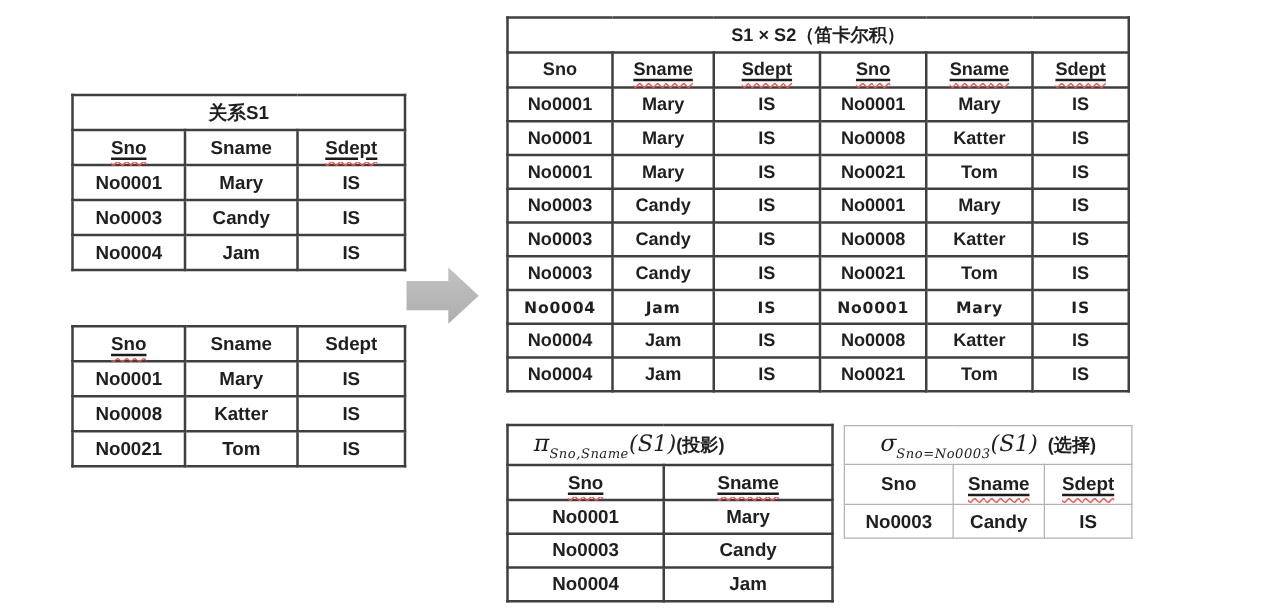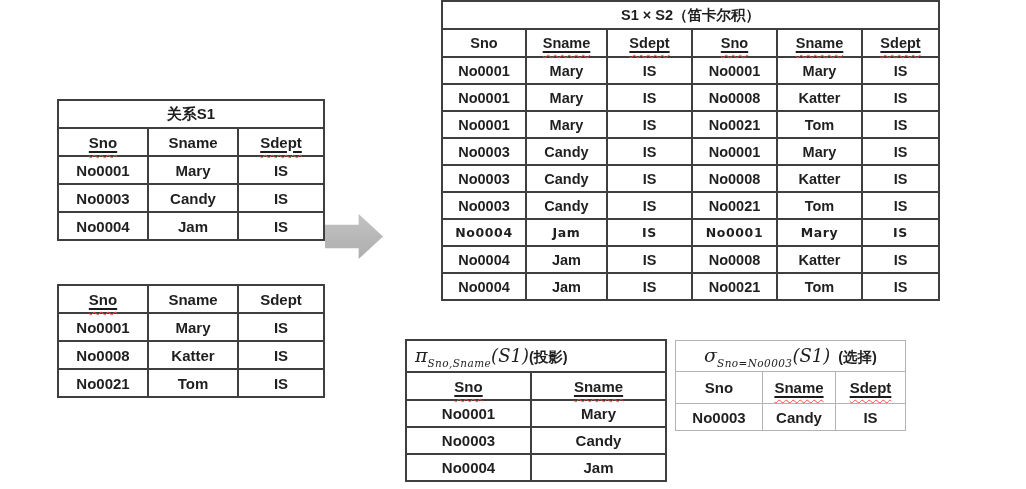--- a/index.html
+++ b/index.html
@@ -10,21 +10,21 @@
   table.tbl{
     position:absolute;border-collapse:collapse;table-layout:fixed;
     font-weight:bold;text-align:center;white-space:nowrap;
   }
   .tbl td{padding:0;vertical-align:middle;text-align:center;}
   
   .dark td{border:2px solid #3f3f3f;}
   
   .light td{border:1px solid #b3b3b3;}
 
-  #t-s1,#t-s2{font-size:15px;margin-top:24px;}
+  #t-s1,#t-s2{font-size:15px;}
   #t-s1 td,#t-s2 td{height:26px;}
   #t-prod{font-size:14.5px;}
   #t-prod td{height:25px;}
   #t-prod tr.tr-title td,#t-prod tr.tr-hdr td{height:26px;}
   #t-proj{font-size:15px;}
   #t-proj td{height:25px;}
   #t-proj tr.tr-title td{height:30px;}
   #t-proj tr.tr-hdr td{height:26px;}
   #t-sel{font-size:15px;}
   #t-sel tr.tr-title td{height:30px;}
@@ -33,21 +33,21 @@
 
   
   .u-solid{text-decoration:underline solid #1c1c1c 1.5px;text-underline-offset:3px;}
   .u-wavy{text-decoration:underline wavy #ff4b43 1px;text-underline-offset:6px;}
 
   
   tr.alt td{font-family:"DejaVu Sans",sans-serif;font-size:12.5px;letter-spacing:.6px;}
 
   
   .math-title{font-weight:bold;}
-  #t-proj .math-title{text-align:left;padding-left:8px;}
+  #t-proj .math-title{text-align:left;padding-left:20px;}
   #t-sel .math-title{text-align:center;}
   .msym{font-family:"DejaVu Serif",serif;font-style:italic;font-weight:normal;font-size:19px;}
   .msub{font-family:"DejaVu Serif",serif;font-style:italic;font-weight:normal;font-size:10.5px;vertical-align:-5px;letter-spacing:.4px;}
   .marg{font-family:"DejaVu Serif",serif;font-style:italic;font-weight:normal;font-size:18px;}
   .msuf{font-size:14.5px;font-weight:bold;}
   #t-sel .msuf{margin-left:8px;}
 
   
   .arrow{
     position:absolute;left:325px;top:212px;width:58px;height:49px;
@@ -119,21 +119,21 @@
     <tr class="dr">
           <td>No0021</td>
           <td>Tom</td>
           <td>IS</td>
         </tr>
   </tbody>
     </table>
 
   <div class="arrow"></div>
 
-  <table class="tbl dark" id="t-prod" style="left:405px;top:0;width:497px;margin-left:36px;">
+  <table class="tbl dark" id="t-prod" style="left:405px;top:13px;width:497px;">
     <colgroup>
         <col style="width:84px">
         <col style="width:81px">
         <col style="width:85px">
         <col style="width:85px">
         <col style="width:85px">
         <col style="width:77px">
       </colgroup>
     <tbody>
         <tr class="tr-title">

